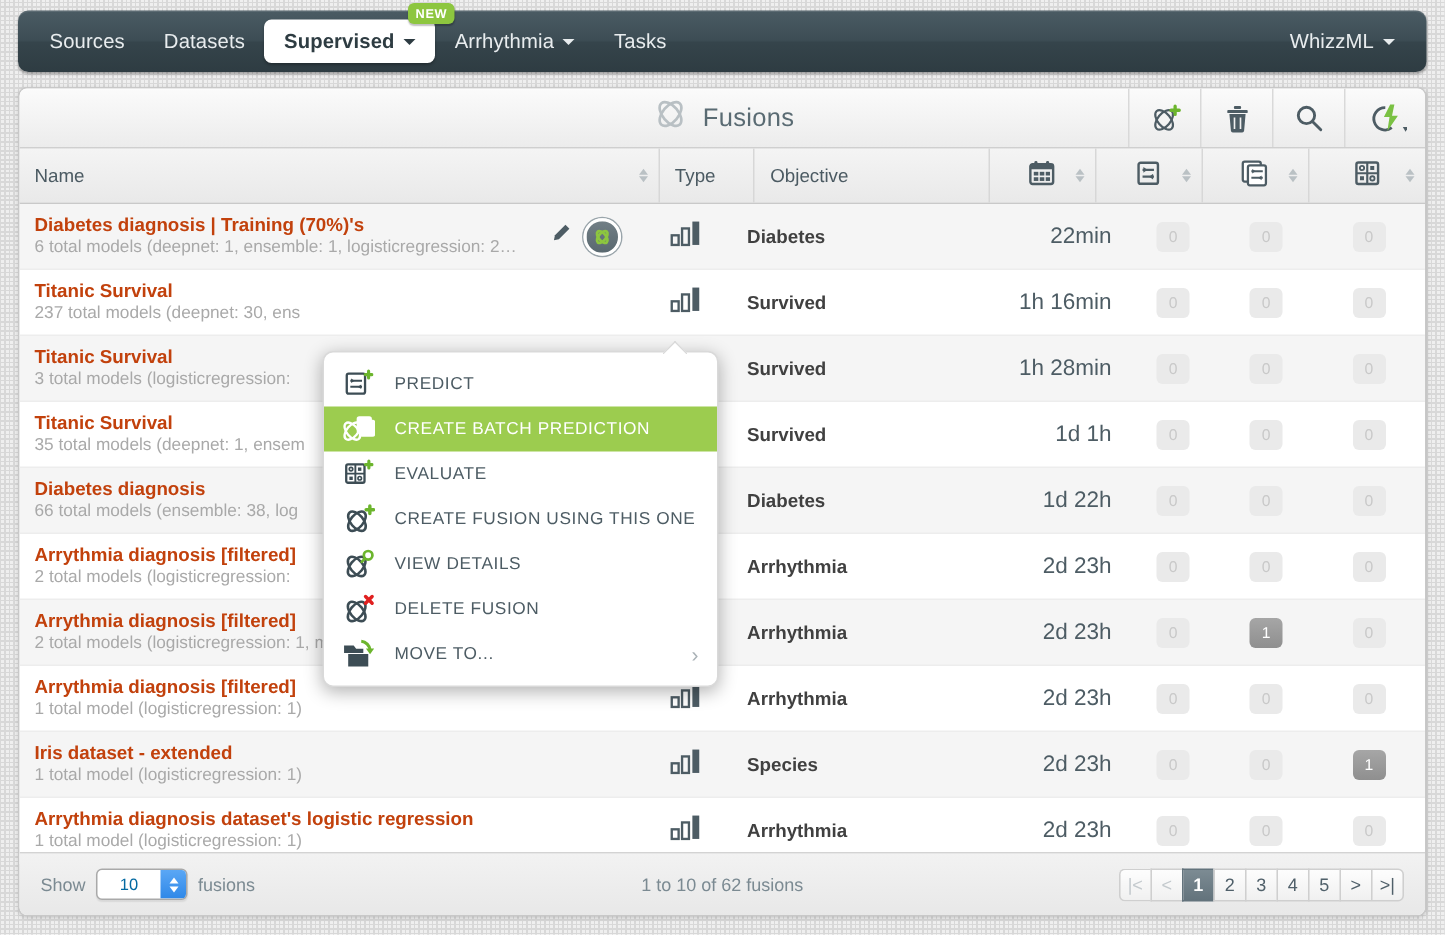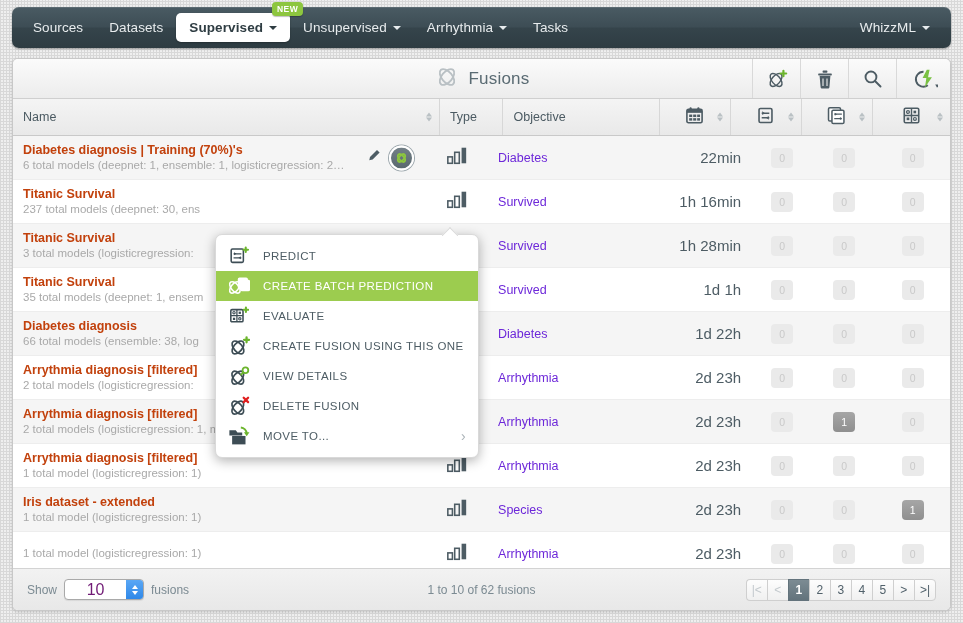--- a/index.html
+++ b/index.html
@@ -93,21 +93,21 @@
         position:relative; }
   .row.odd{ background:#f5f5f5; }
   .row.even{ background:#ffffff; }
   .cell{ display:flex; align-items:center; padding:0 10px; }
   .cell.name{ width:450px; flex-direction:column; align-items:flex-start;
               justify-content:center; gap:2px; position:relative; }
   .rname{ color:#c2410c; font-weight:bold; font-size:12.5px; line-height:14px; }
   .rsub{ color:#a9a9a9; font-size:11.5px; line-height:13px;
          max-width:355px; overflow:hidden; text-overflow:ellipsis; white-space:nowrap; }
   .cell.type{ width:66px; justify-content:center; }
-  .cell.obj{ width:164px; color:#6d28d9; font-size:12.5px; }
+  .cell.obj{ width:164px; color:#404040; font-size:12.5px;font-weight:bold; }
   .cell.when{ width:120px; justify-content:flex-end; color:#4d5c64; font-size:15px; }
   .cell.cnt{ width:66px; justify-content:center; }
   .cell.cnt.last{ width:80px; }
   .badge{
     width:22px; height:20px; border-radius:4px; display:flex; align-items:center;
     justify-content:center; font-size:10.5px; background:#eaeaea; color:#c9c9c9;
   }
   .badge.on{ background:linear-gradient(to bottom,#a6a6a6,#8f8f8f); color:#fff; }
 
   .row-actions{
@@ -151,22 +151,22 @@
     position:absolute; left:0; right:0; bottom:0; height:42px;
     background:linear-gradient(to bottom,#f2f2f2,#e8e8e8);
     border-top:1px solid #d3d3d3; display:flex; align-items:center; padding:0 14px;
     font-size:12px; color:#7b8a92;
   }
   .stepper{
     display:inline-flex; align-items:stretch; height:21px; margin:0 7px;
     border:1px solid #a9a9a9; border-radius:4px; overflow:hidden; background:#fff;
     box-shadow:0 1px 1px rgba(0,0,0,.08);
   }
-  .stepper .val{ width:61px; display:flex; align-items:center; justify-content:center;
-                 font-size:16px; color:#701a75; }
+  .stepper .val{ width:42px; display:flex; align-items:center; justify-content:center;
+                 font-size:11px; color:#0369a1; }
   .stepper .spin{ width:17px; background:linear-gradient(to bottom,#5aa7f5,#2f88e8);
                   display:flex; flex-direction:column; align-items:center;
                   justify-content:center; gap:2px; cursor:pointer; }
   .stepper .spin i{ width:0;height:0;border-left:3px solid transparent;
                     border-right:3px solid transparent; }
   .stepper .spin i.u{ border-bottom:4px solid #fff; }
   .stepper .spin i.d{ border-top:4px solid #fff; }
   .pinfo{ position:absolute; left:0; right:0; text-align:center; pointer-events:none; }
   .pager{ margin-left:auto; display:flex; align-items:center; }
   .pg{
@@ -184,21 +184,20 @@
 </head>
 <body>
 
 <div id="app">
 
   <div class="navbar">
     <div id="nav-items" style="display:flex;align-items:center;">
         <div class="nav-item"><span>Sources</span></div>
         <div class="nav-item"><span>Datasets</span></div>
         <div class="nav-item active"><span>Supervised</span><span class="caret"></span><span class="new-badge">NEW</span></div>
-        <div class="nav-item"><span>Unsupervised</span><span class="caret"></span></div>
         <div class="nav-item"><span>Arrhythmia</span><span class="caret"></span></div>
         <div class="nav-item"><span>Tasks</span></div>
       </div>
     <div class="nav-item nav-right">
       <span>WhizzML</span><span class="caret"></span>
     </div>
   </div>
 
   <div class="panel">
 
@@ -582,20 +581,21 @@
           </div>
     <div class="cell cnt">
       <span class="badge">0</span>
           </div>
     <div class="cell cnt last">
       <span class="badge on">1</span>
           </div>
         </div>
         <div class="row even">
     <div class="cell name">
+      <span class="rname">Arrythmia diagnosis dataset's logistic regression</span>
       <span class="rsub">1 total model (logisticregression: 1)</span>
 
     </div>
     <div class="cell type">
       <span><svg width="22" height="19" viewBox="0 0 24 20">
   <rect x="2" y="11.5" width="5" height="7" fill="none" stroke="#4d5c64" stroke-width="1.7"></rect>
   <rect x="9.5" y="6.5" width="5" height="12" fill="none" stroke="#4d5c64" stroke-width="1.7"></rect>
   <rect x="17" y="1.5" width="5" height="17" fill="#4d5c64"></rect>
               </svg></span>
     </div>

